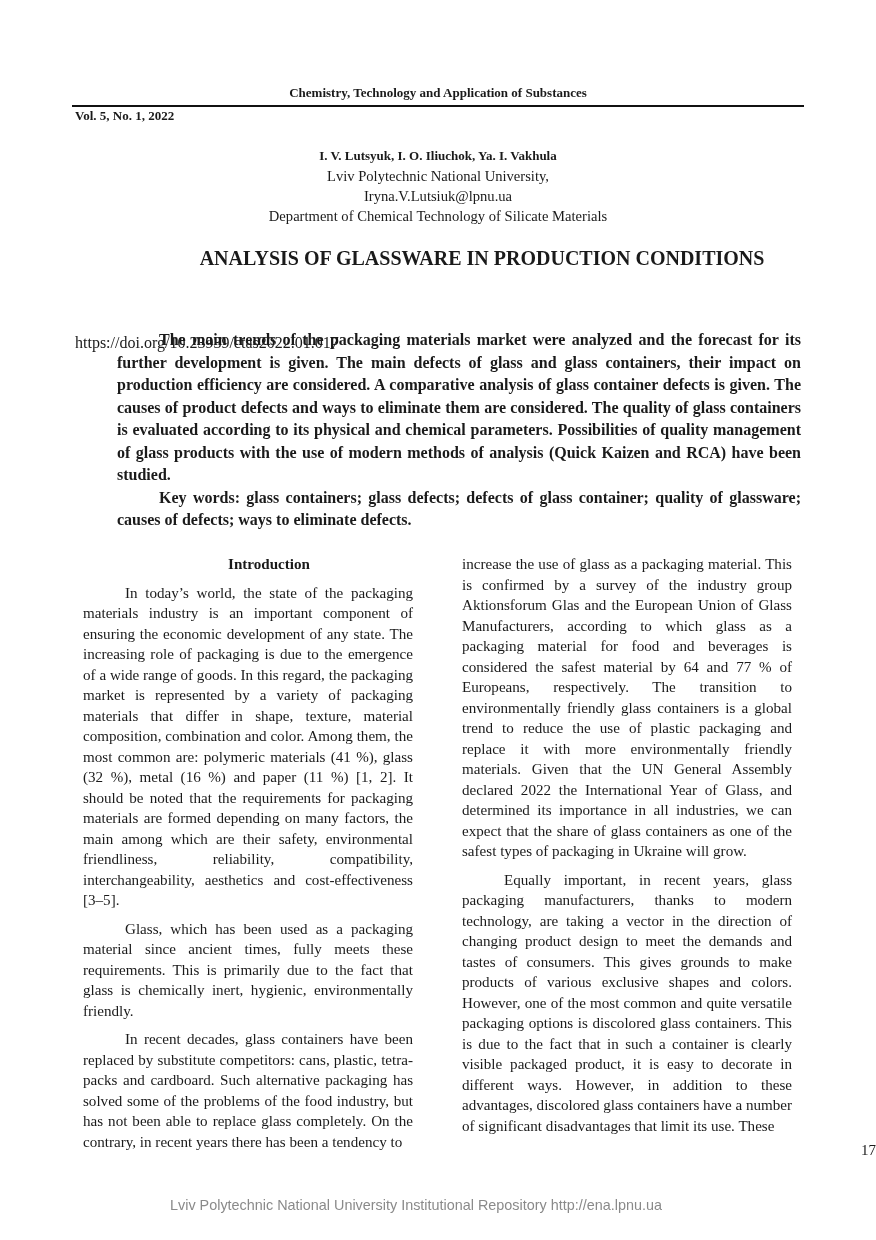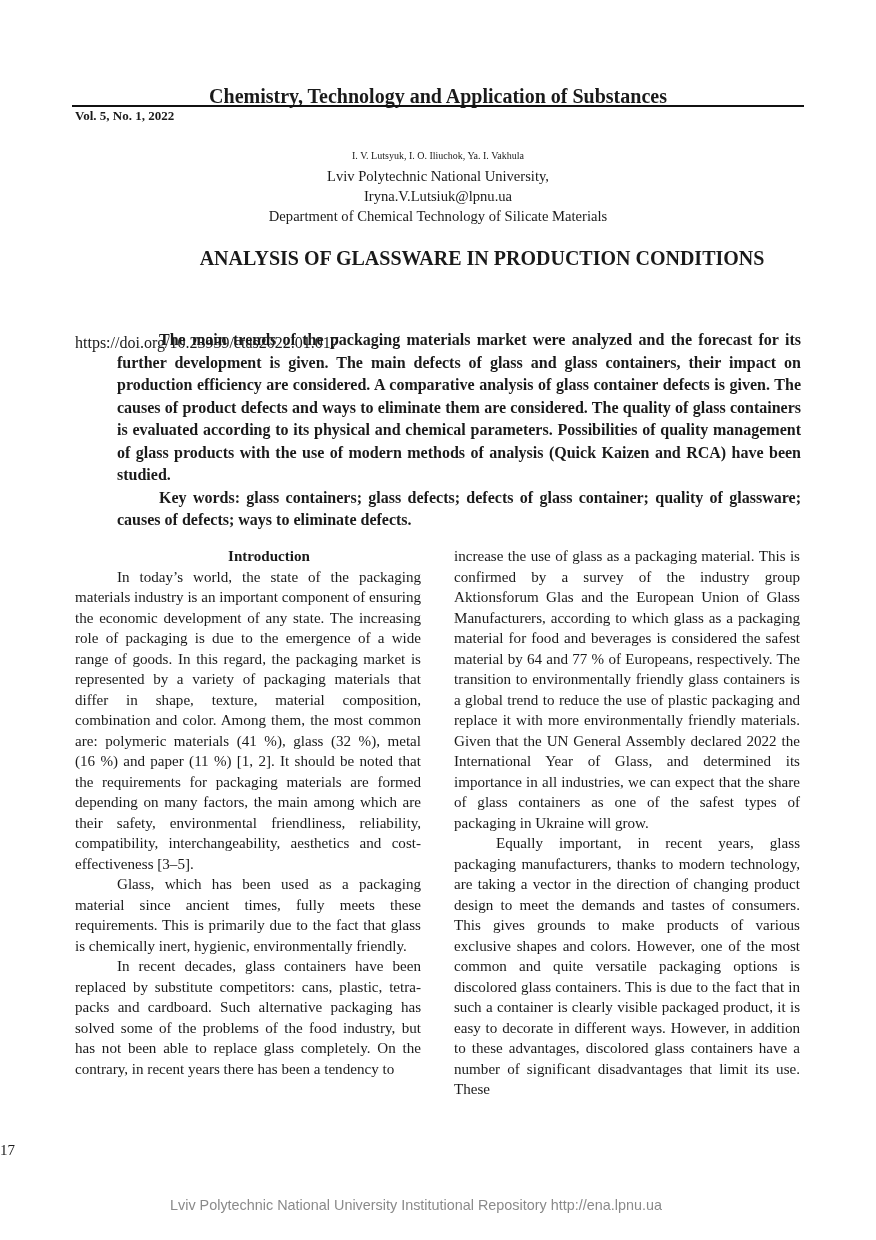--- a/index.html
+++ b/index.html
@@ -1,34 +1,34 @@
 <!DOCTYPE html>
 <html><head>
 <meta charset="utf-8">
 <style>
   html, body { margin: 0; padding: 0; background: #ffffff; }
   body { width: 876px; height: 1240px; position: relative; overflow: hidden;
          font-family: "Liberation Serif", serif; color: #1a1a1a; }
   .abs { position: absolute; }
-  .journal { left: 0; width: 876px; top: 85px; text-align: center; font-weight: bold; font-size: 20px; }
+  .journal { left: 0; width: 876px; top: 85px; text-align: center; font-weight: bold; font-size: 13px; }
   .rule { left: 72px; width: 732px; top: 105px; height: 0; border-top: 2px solid #111; }
   .vol { left: 75px; top: 108px; font-weight: bold; font-size: 13px; }
   .authors-block { left: 0; width: 876px; top: 146px; text-align: center; font-size: 14.6px; line-height: 20px; }
-  .authors-block .authors { font-weight: normal; font-size: 10px; }
+  .authors-block .authors { font-weight: bold; font-size: 13px; }
   .title { left: 0; width: 876px; top: 247px; text-align: center; font-weight: bold; font-size: 20px; margin-left: 44px; }
   .doi { left: 75px; top: 294px; font-size: 16px; margin-top: 40px; }
   .abstract { left: 117px; width: 684px; top: 329px; font-weight: bold; font-size: 16px; line-height: 22.5px; text-align: justify; }
   .abstract p { margin: 0; text-indent: 42px; }
   .col { top: 546px; width: 346px; font-size: 15.1px; line-height: 20.5px; text-align: justify; }
   .col-left { left: 75px; }
   .col-right { left: 454px; }
-  .col p { margin: 0; text-indent: 42px; }
+  .col p { margin: 8px; text-indent: 42px; }
   .col p.noindent { text-indent: 0; }
   .section-heading { text-align: center; font-weight: bold; text-indent: 0; margin: 0; }
-  .page-number { left: 0; width: 876px; top: 1142px; text-align: left; font-size: 15px; }
+  .page-number { left: 0; width: 876px; top: 1142px; text-align: right; font-size: 15px; }
   .repo-footer { left: 0; width: 832px; top: 1197px; text-align: center; font-family: "Liberation Sans", sans-serif; font-size: 14.4px; color: #8a8a8a; }
 </style>
 </head>
 <body>
 
 <div class="abs journal">Chemistry, Technology and Application of Substances</div>
 <div class="abs rule"></div>
 <div class="abs vol">Vol. 5, No. 1, 2022</div>
 
 <div class="abs authors-block">

